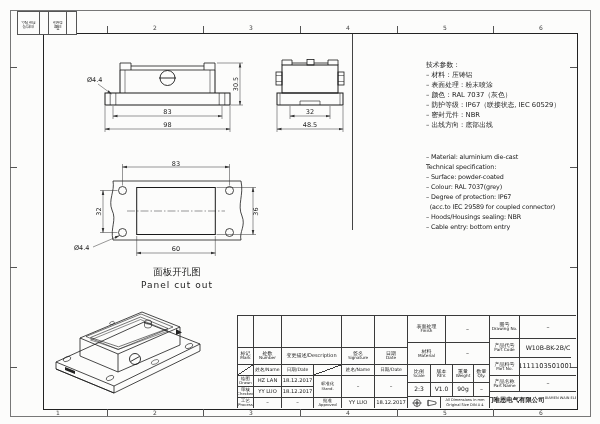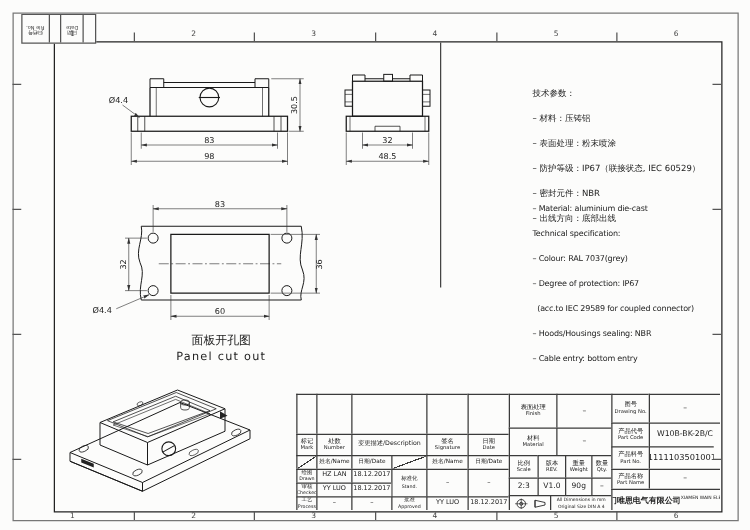--- a/index.html
+++ b/index.html
@@ -14,21 +14,21 @@
   .divider { position:absolute; width:1px; background:#444; }
 
   
   .corner-strip { position:absolute; left:17px; top:11px; height:22px; display:flex; border:1px solid #555; background:#fcfcfb; }
   .corner-cell { box-sizing:border-box; height:100%; display:flex; align-items:center; justify-content:center; }
   .corner-cell + .corner-cell { border-left:1px solid #555; }
   .corner-txt { transform:rotate(180deg); font-size:4px; line-height:4.3px; text-align:center; color:#333; }
 
   
   .spec { position:absolute; left:426px; width:152px; }
-  .spec-line { white-space:pre; font-size:6.4px; line-height:10px; letter-spacing:-0.15px; color:#222;margin-top:10px; }
+  .spec-line { white-space:pre; font-size:6.4px; line-height:10px; letter-spacing:-0.15px; color:#222; }
   .spec-cn .spec-line { font-size:6.8px; letter-spacing:0; }
 
   
   .c { position:absolute; box-sizing:border-box; border-left:1px solid #3a3a3a; border-top:1px solid #3a3a3a;
        display:flex; flex-direction:column; align-items:center; justify-content:center;
        text-align:center; line-height:1.08; overflow:hidden; background:#fcfcfb; }
   .lab-cn { font-size:5px; }
   .lab-en { font-size:4.2px; }
   .val   { font-size:6px; }
   .val-s { font-size:5.2px; }
@@ -210,27 +210,29 @@
       <ellipse cx="103" cy="64" rx="4" ry="2" transform="rotate(-23 103 64)" stroke-width="0.5"></ellipse>
     </g>
     <polygon points="13,69 23,73 23,76 13,72" fill="#222"></polygon>
     <polygon points="124,31 130,34.5 124,37" fill="#222"></polygon>
   </svg>
 
   <div class="spec spec-cn" style="top:60px">
     <div class="spec-line">技术参数：</div>
     <div class="spec-line">– 材料：压铸铝</div>
     <div class="spec-line">– 表面处理：粉末喷涂</div>
+    <div class="spec-line">– 颜色：RAL 7037（灰色）</div>
     <div class="spec-line">– 防护等级：IP67（联接状态, IEC 60529）</div>
     <div class="spec-line">– 密封元件：NBR</div>
     <div class="spec-line">– 出线方向：底部出线</div>
   </div>
   <div class="spec spec-en" style="top:152px">
     <div class="spec-line">– Material: aluminium die-cast</div>
     <div class="spec-line">Technical specification:</div>
+    <div class="spec-line">– Surface: powder-coated</div>
     <div class="spec-line">– Colour: RAL 7037(grey)</div>
     <div class="spec-line">– Degree of protection: IP67</div>
     <div class="spec-line">  (acc.to IEC 29589 for coupled connector)</div>
     <div class="spec-line">– Hoods/Housings sealing: NBR</div>
     <div class="spec-line">– Cable entry: bottom entry</div>
   </div>
 
   <div class="c" style="left:237px;top:315px;width:16px;height:32px"></div>
   <div class="c" style="left:253px;top:315px;width:28px;height:32px"></div>
   <div class="c" style="left:281px;top:315px;width:60px;height:32px"></div>

